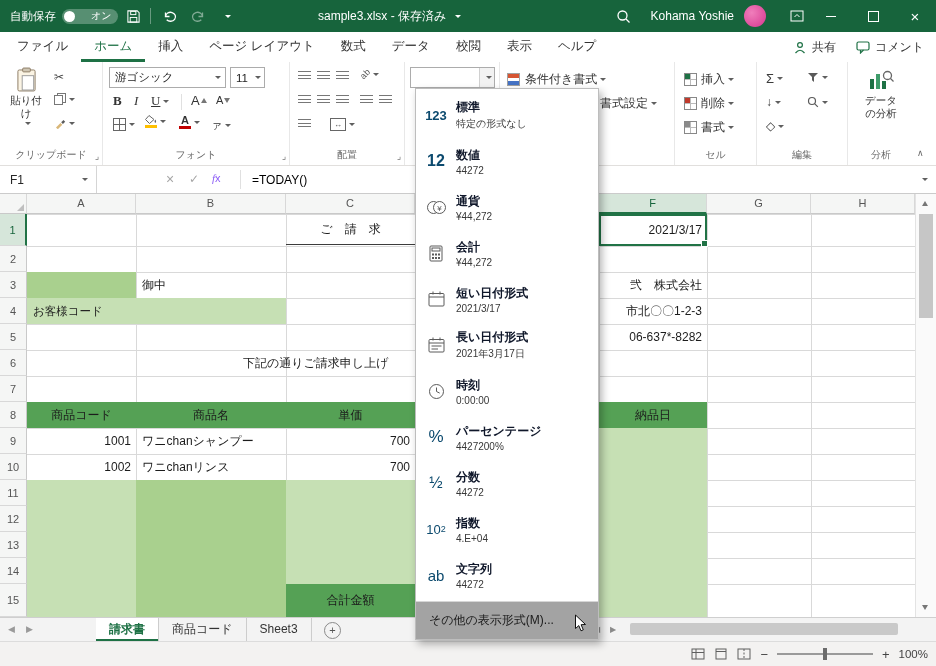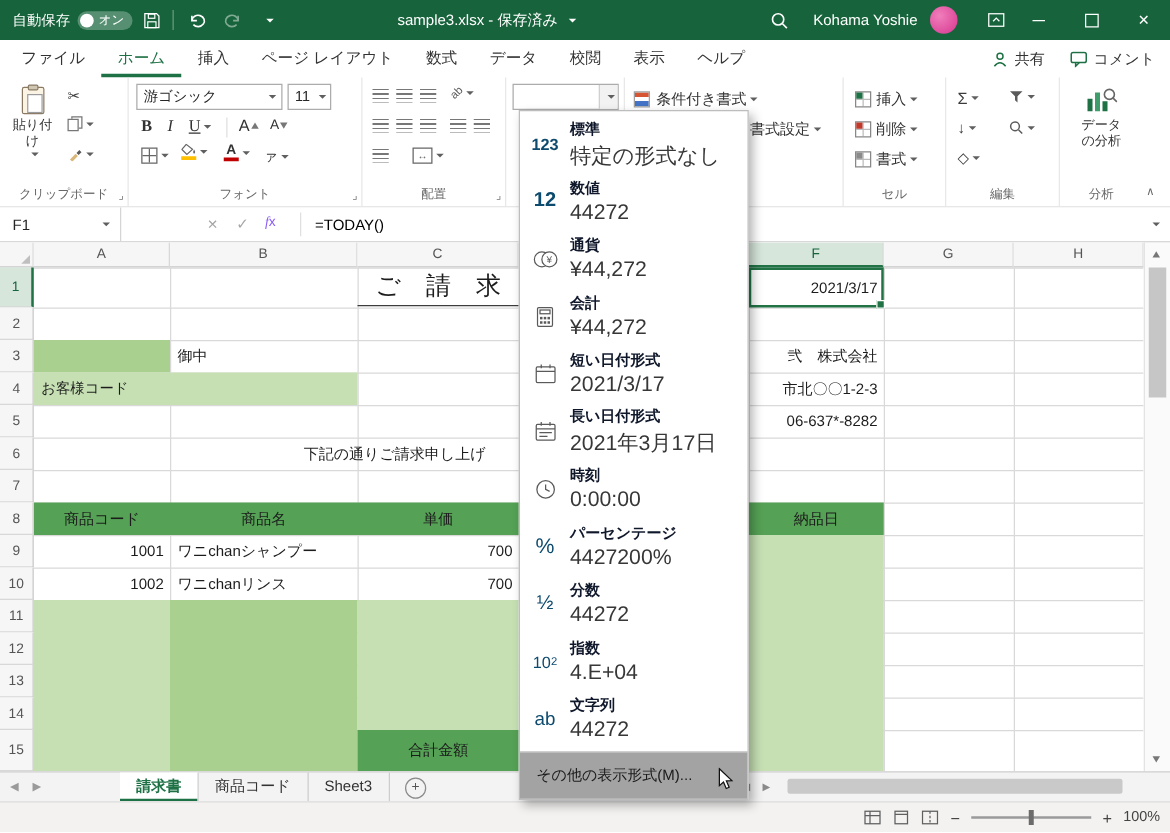--- a/index.html
+++ b/index.html
@@ -2,21 +2,21 @@
 <html><head>
 <meta charset="utf-8">
 <style>
 html,body{margin:0;padding:0}
 body{font-family:"Liberation Sans","DejaVu Sans",sans-serif}
 .app{position:relative;width:936px;height:666px;overflow:hidden;background:#fff;font-size:12px;color:#262626}
 .a{position:absolute}
 
 .titlebar{position:absolute;left:0;top:0;width:936px;height:32px;background:#17643C;display:flex;align-items:center;color:#fff}
 .tb-txt{font-size:11.5px;margin-left:10px}
-.toggle{display:inline-flex;align-items:center;gap:4px;background:rgba(255,255,255,.28);border-radius:9px;height:15px;padding:0 7px 0 2px;margin-left:6px}
+.toggle{display:inline-flex;align-items:center;gap:16px;background:rgba(255,255,255,.28);border-radius:9px;height:15px;padding:0 7px 0 2px;margin-left:6px}
 .knob{width:11px;height:11px;border-radius:50%;background:#fff}
 .tgl-txt{font-size:10px;color:#fff}
 .tb-btn{display:inline-flex;align-items:center;justify-content:center;width:26px;height:26px;margin-left:2px}
 .tb-sep{width:1px;height:16px;background:rgba(255,255,255,.35);margin:0 4px}
 .dim{opacity:.45}
 .tb-title{position:absolute;left:318px;top:0;height:32px;display:flex;align-items:center;gap:6px;font-size:12px}
 .tb-right{position:absolute;right:0;top:0;height:32px;display:flex;align-items:center}
 .tb-user{font-size:12px;margin:0 10px 0 14px}
 .avatar{width:22px;height:22px;border-radius:50%;background:radial-gradient(circle at 35% 35%,#F07EBB,#D6368F);margin-right:16px}
 .win-btn{width:42px;height:32px;display:flex;align-items:center;justify-content:center;font-size:15px}
@@ -63,21 +63,21 @@
 .fill{position:absolute}
 .cellt{position:absolute;font-size:12px;white-space:nowrap;overflow:hidden;color:#1c1c1c;box-sizing:border-box}
 .tr{text-align:right;padding-right:5px}
 .tc{text-align:center}
 .tl{padding-left:6px}
 
 .menu{position:absolute;left:415px;top:88px;width:184px;height:552px;background:#fff;border:1px solid #BDBDBD;box-shadow:3px 4px 8px rgba(0,0,0,.3);z-index:50;box-sizing:border-box}
 .fm-item{display:flex;align-items:center;height:46px}
 .fm-ico{width:40px;display:flex;align-items:center;justify-content:center;color:#0c4a6e;flex:none}
 .fm-label{display:block;font-size:12px;color:#0f172a;font-weight:600}
-.fm-value{display:block;font-size:17px;color:#373737;margin-top:1px}
+.fm-value{display:block;font-size:10px;color:#373737;margin-top:1px}
 .fm-more{position:absolute;left:0;right:0;bottom:0;height:38px;background:#a3a3a3;border-top:1px solid #D6D6D6;display:flex;align-items:center;padding-left:13px;font-size:12px;color:#1a1a1a;box-sizing:border-box}
 sup{font-size:9px}
 
 .vscroll{position:absolute;left:915px;top:194px;width:21px;height:423px;background:#FAFAFA;border-left:1px solid #E3E3E3;box-sizing:border-box}
 .tabbar{position:absolute;left:0;top:617px;width:936px;height:24px;background:#F3F3F3;border-top:1px solid #CFCFCF;box-sizing:border-box}
 .stab{height:23px;line-height:23px;padding:0 13px;font-size:12px;color:#333;border-right:1px solid #CDCDCD;white-space:nowrap}
 .stab.active{background:#fff;color:#1E7145;font-weight:700;box-shadow:inset 0 -2px 0 #1E7145}
 .statusbar{position:absolute;left:0;top:641px;width:936px;height:25px;background:#F3F2F1;border-top:1px solid #DCDCDC;box-sizing:border-box}
 .sb-right{position:absolute;right:8px;top:0;height:24px;display:flex;align-items:center;gap:9px}
 </style>
@@ -410,21 +410,21 @@
     <div class="fill" style="left:27px;top:78px;width:109px;height:26px;background:#A9D08E"></div>
     <div class="fill" style="left:27px;top:104px;width:109px;height:26px;background:#C6E0B4"></div>
     <div class="fill" style="left:136px;top:104px;width:150px;height:26px;background:#C6E0B4"></div>
     <div class="fill" style="left:27px;top:208px;width:680px;height:26px;background:#55A155"></div>
     <div class="fill" style="left:599px;top:234px;width:108px;height:189px;background:#C6E0B4"></div>
     <div class="fill" style="left:27px;top:286px;width:109px;height:137px;background:#C6E0B4"></div>
     <div class="fill" style="left:136px;top:286px;width:150px;height:137px;background:#A9D08E"></div>
     <div class="fill" style="left:286px;top:286px;width:129px;height:104px;background:#C6E0B4"></div>
     <div class="fill" style="left:286px;top:390px;width:129px;height:33px;background:#55A155"></div>
 
-    <div class="cellt tc" style="left:286px;top:20px;width:129px;height:31px;line-height:31px;font-size:20px;border-bottom:1px solid #3c3c3c">ご　請　求</div>
+    <div class="cellt tc" style="left:286px;top:20px;width:129px;height:31px;line-height:31px;font-size:12px;border-bottom:1px solid #3c3c3c">ご　請　求</div>
     <div class="cellt tr" style="left:599px;top:20px;width:108px;height:32px;line-height:32px">2021/3/17</div>
     <div class="cellt tl" style="left:136px;top:78px;width:150px;height:26px;line-height:26px">御中</div>
     <div class="cellt tl" style="left:27px;top:104px;width:109px;height:26px;line-height:26px;font-size:11.5px">お客様コード</div>
     <div class="cellt tr" style="left:599px;top:78px;width:108px;height:26px;line-height:26px">弐　株式会社</div>
     <div class="cellt tr" style="left:599px;top:104px;width:108px;height:26px;line-height:26px">市北〇〇1-2-3</div>
     <div class="cellt tr" style="left:599px;top:130px;width:108px;height:26px;line-height:26px">06-637*-8282</div>
     <div class="cellt" style="left:243px;top:156px;width:175px;height:26px;line-height:26px">下記の通りご請求申し上げ</div>
     <div class="cellt tc" style="left:27px;top:208px;width:109px;height:26px;line-height:26px">商品コード</div>
     <div class="cellt tc" style="left:136px;top:208px;width:150px;height:26px;line-height:26px">商品名</div>
     <div class="cellt tc" style="left:286px;top:208px;width:129px;height:26px;line-height:26px">単価</div>

